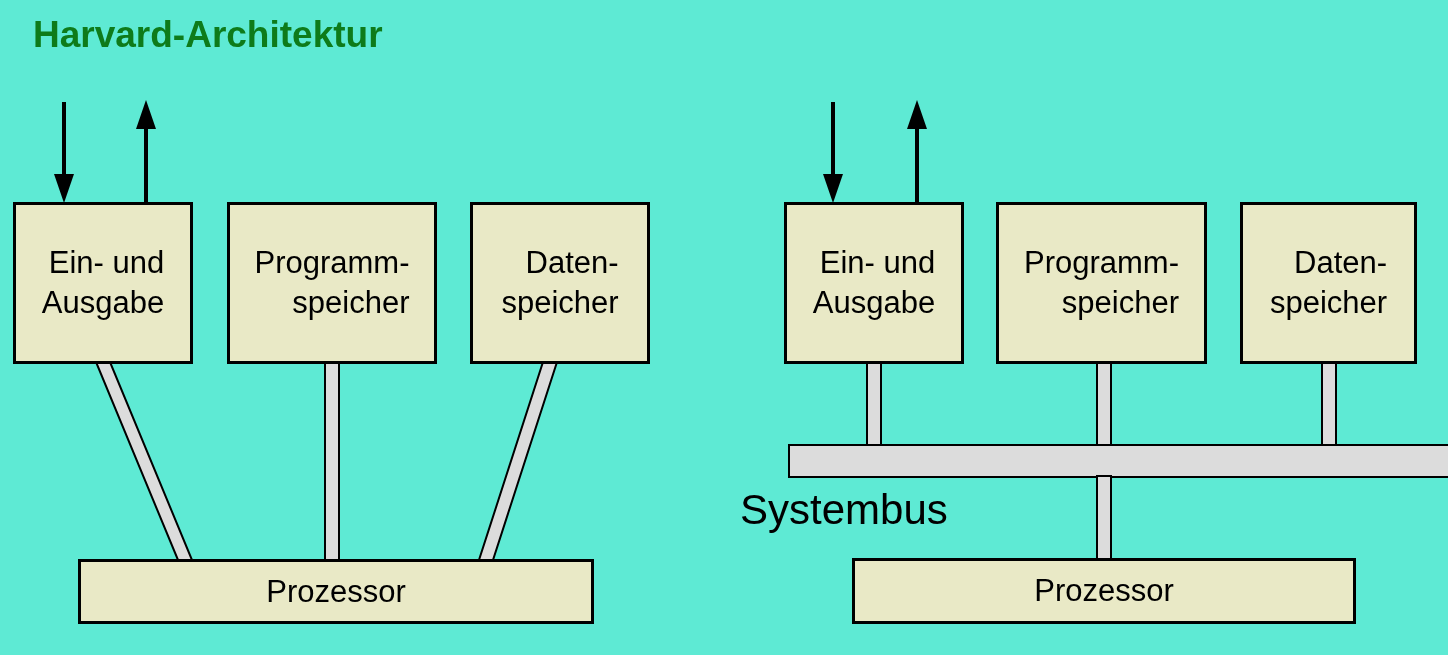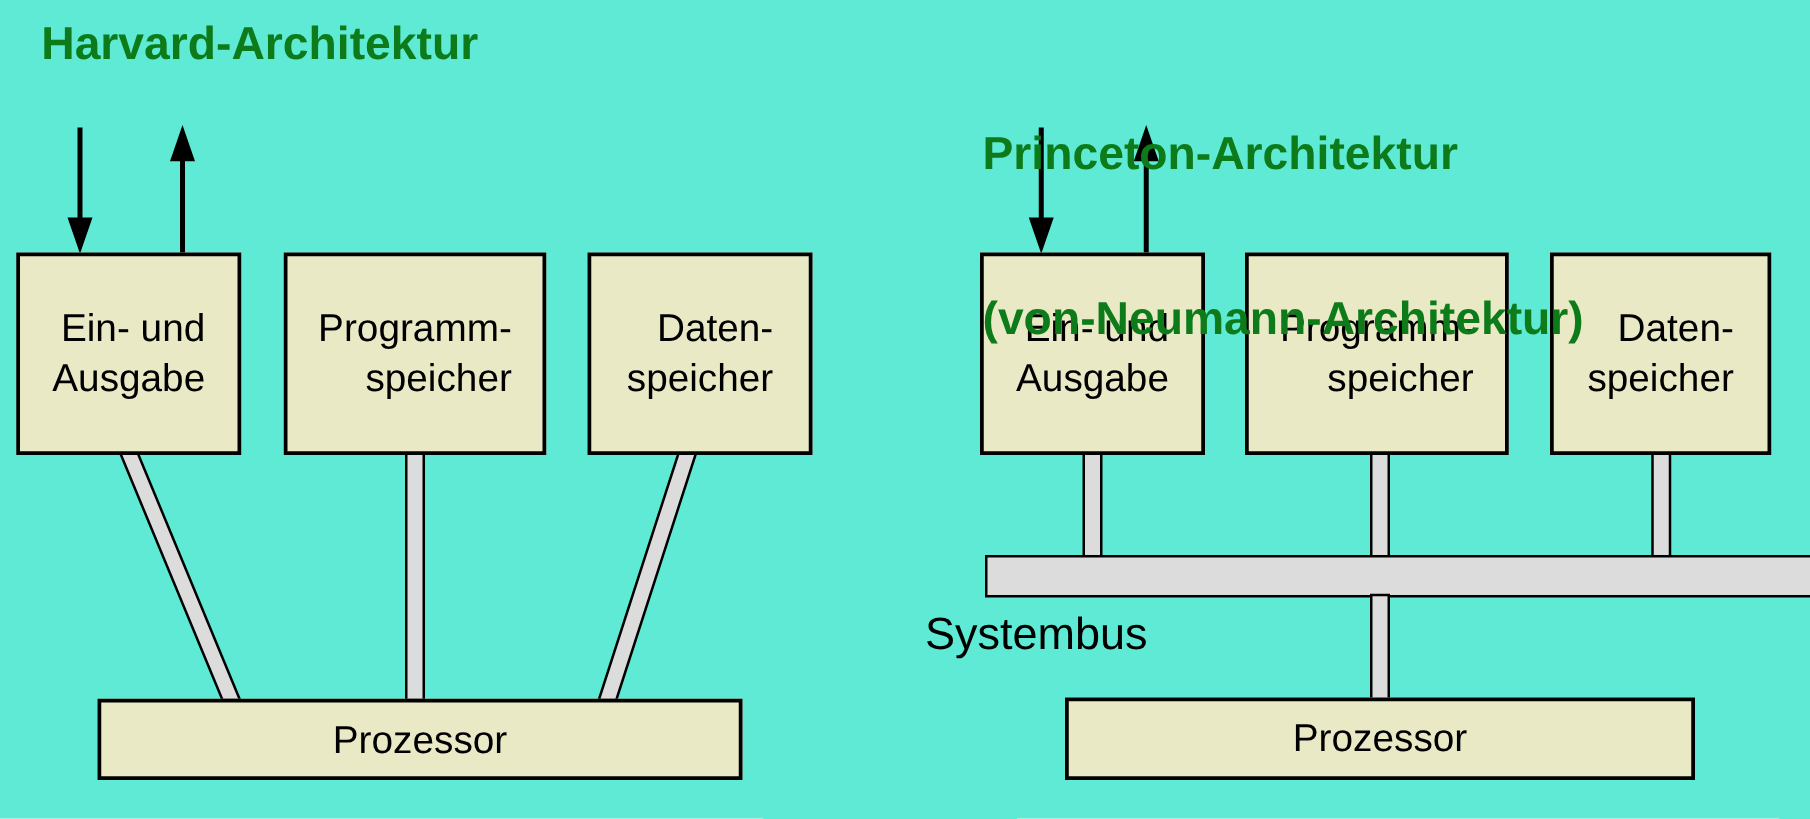--- a/index.html
+++ b/index.html
@@ -25,21 +25,21 @@
     background:var(--box-fill);
     border:3px solid var(--outline);
     display:flex;align-items:center;justify-content:center;
     text-align:right;
     font-size:31px;color:#000;line-height:40px;
     white-space:pre-line;
     box-sizing:border-box;
   }
   .bus-label{
     position:absolute;z-index:2;
-    font-size:36px;color:#000;
+    font-size:42px;color:#000;
     white-space:pre;
   }
 </style>
 </head>
 <body>
 
 <div id="stage">
 
   <svg id="wires" width="1448" height="655" viewBox="0 0 1448 655">
 
@@ -69,24 +69,20 @@
     <rect class="bus" x="1097" y="362" width="14" height="85"></rect>
     <rect class="bus" x="1322" y="362" width="14" height="85"></rect>
 
     <rect class="bus" x="789" y="445" width="700" height="32"></rect>
 
     <rect class="bus" x="1097" y="476" width="14" height="84"></rect>
   </svg>
 
   <div class="diagram-title" style="left:33px;top:13px;">Harvard-Architektur</div>
 
-  <div class="diagram-title" style="left:786px;top:13px;">
-    <div>Princeton-Architektur</div>
-    <div>(von-Neumann-Architektur)</div>
-  </div>
 
   <div class="node" style="left:13px;top:202px;width:180px;height:162px;">Ein- und
 Ausgabe</div>
   <div class="node" style="left:227px;top:202px;width:210px;height:162px;">Programm-
 speicher</div>
   <div class="node" style="left:470px;top:202px;width:180px;height:162px;">Daten-
 speicher</div>
   <div class="node" style="left:78px;top:559px;width:516px;height:65px;">Prozessor</div>
 
   <div class="node" style="left:784px;top:202px;width:180px;height:162px;">Ein- und

